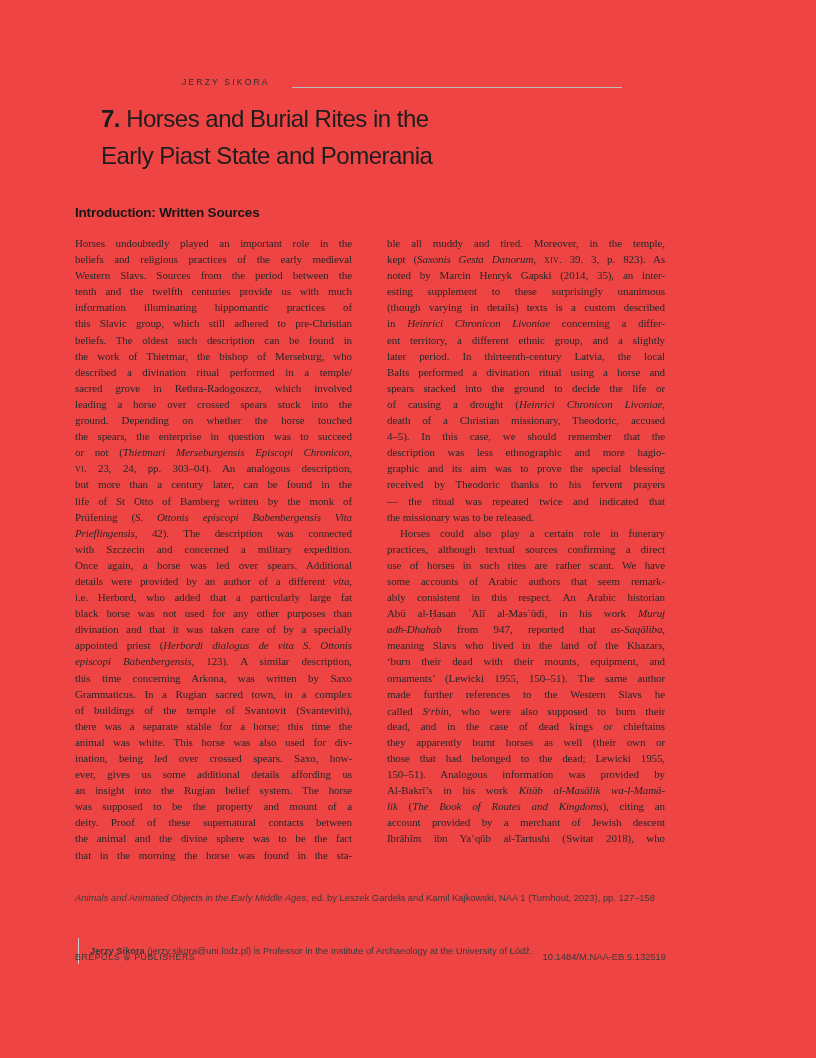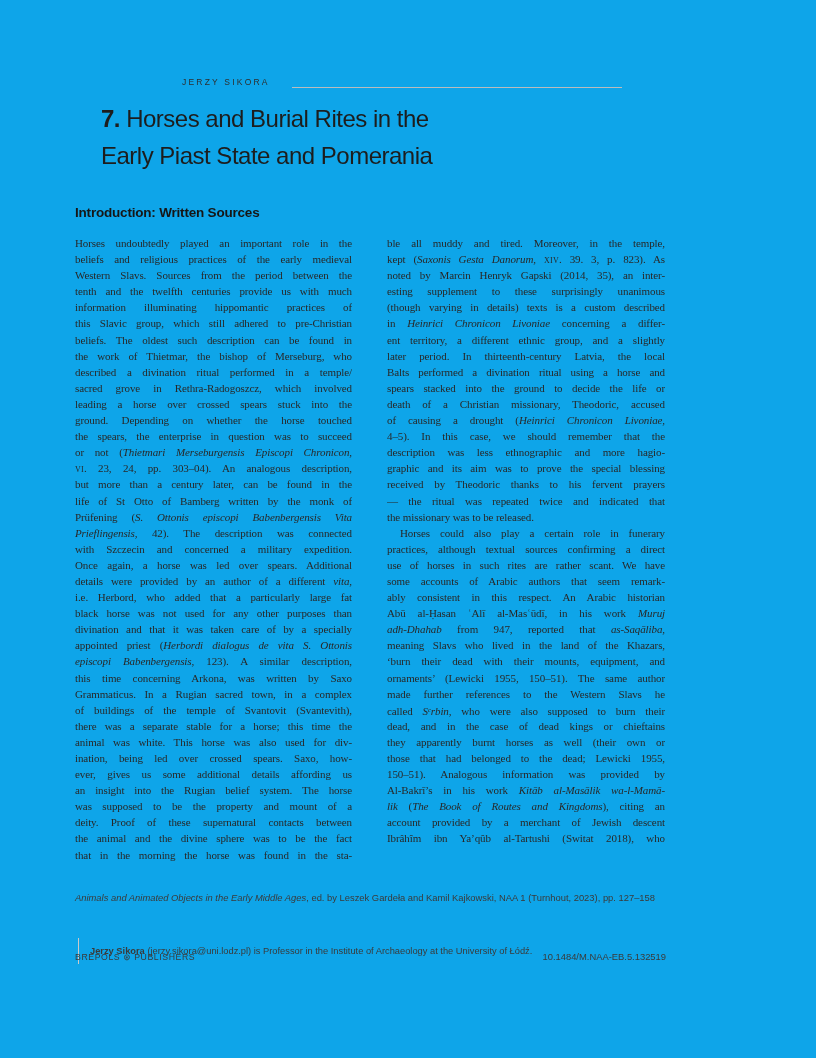--- a/index.html
+++ b/index.html
@@ -1,17 +1,17 @@
 <!DOCTYPE html>
 <html><head>
 <meta charset="utf-8">
 <style>
   html,body { margin:0; padding:0; background:#ffffff; }
   .page {
-    position:relative; width:816px; height:1058px; background:#0ea5e9;
+    position:relative; width:816px; height:1058px; background:#ef4444;
     font-family:"Liberation Serif", serif; overflow:hidden;
   }
   .running-head {
     position:absolute; left:182px; top:77px;
     font-family:"Liberation Sans", sans-serif; font-size:8.5px;
     letter-spacing:2.2px; color:#2e2e2e;
   }
   .header-rule {
     position:absolute; left:292px; top:87px; width:330px; height:1px;
     background:#bcbcbc;
@@ -121,22 +121,22 @@
         <div class="bl"><span class="st-r">ble all muddy and tired. Moreover, in the temple,</span></div>
         <div class="bl"><span class="st-r">kept (</span><span class="st-i">Saxonis Gesta Danorum</span><span class="st-r">, </span><span class="st-c">xiv</span><span class="st-r">. 39. 3, p. 823). As</span></div>
         <div class="bl"><span class="st-r">noted by Marcin Henryk Gapski (2014, 35), an inter-</span></div>
         <div class="bl"><span class="st-r">esting supplement to these surprisingly unanimous</span></div>
         <div class="bl"><span class="st-r">(though varying in details) texts is a custom described</span></div>
         <div class="bl"><span class="st-r">in </span><span class="st-i">Heinrici Chronicon Livoniae</span><span class="st-r"> concerning a differ-</span></div>
         <div class="bl"><span class="st-r">ent territory, a different ethnic group, and a slightly</span></div>
         <div class="bl"><span class="st-r">later period. In thirteenth-century Latvia, the local</span></div>
         <div class="bl"><span class="st-r">Balts performed a divination ritual using a horse and</span></div>
         <div class="bl"><span class="st-r">spears stacked into the ground to decide the life or</span></div>
+        <div class="bl"><span class="st-r">of causing a drought (</span><span class="st-i">Heinrici Chronicon Livoniae</span><span class="st-r">,</span></div>
         <div class="bl"><span class="st-r">death of a Christian missionary, Theodoric, accused</span></div>
-        <div class="bl"><span class="st-r">of causing a drought (</span><span class="st-i">Heinrici Chronicon Livoniae</span><span class="st-r">,</span></div>
         <div class="bl"><span class="st-r">4–5). In this case, we should remember that the</span></div>
         <div class="bl"><span class="st-r">description was less ethnographic and more hagio-</span></div>
         <div class="bl"><span class="st-r">graphic and its aim was to prove the special blessing</span></div>
         <div class="bl"><span class="st-r">received by Theodoric thanks to his fervent prayers</span></div>
         <div class="bl"><span class="st-r">— the ritual was repeated twice and indicated that</span></div>
         <div class="bl nj"><span class="st-r">the missionary was to be released.</span></div>
         <div class="bl ind"><span class="st-r">Horses could also play a certain role in funerary</span></div>
         <div class="bl"><span class="st-r">practices, although textual sources confirming a direct</span></div>
         <div class="bl"><span class="st-r">use of horses in such rites are rather scant. We have</span></div>
         <div class="bl"><span class="st-r">some accounts of Arabic authors that seem remark-</span></div>

